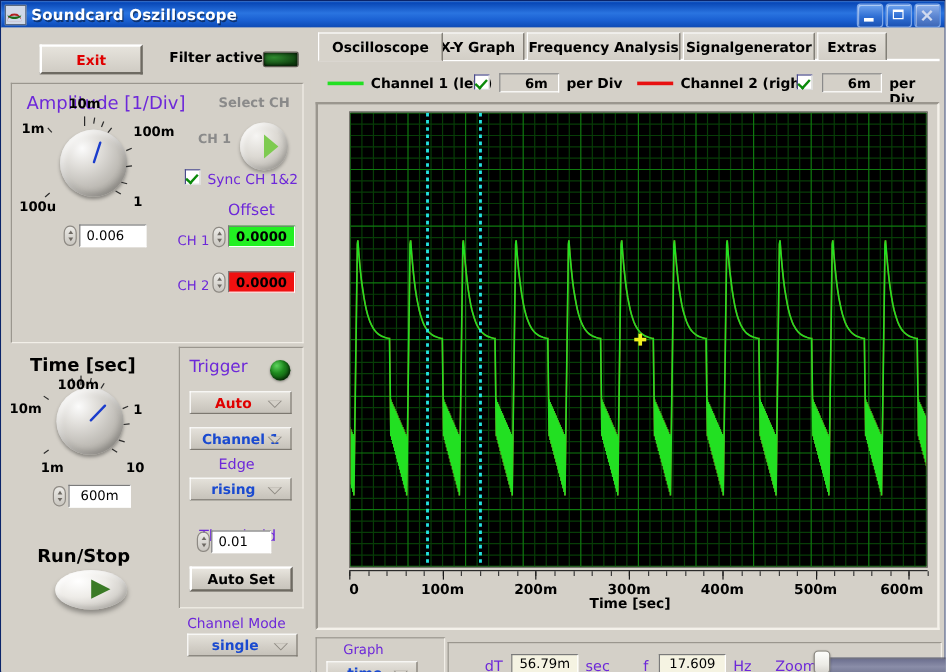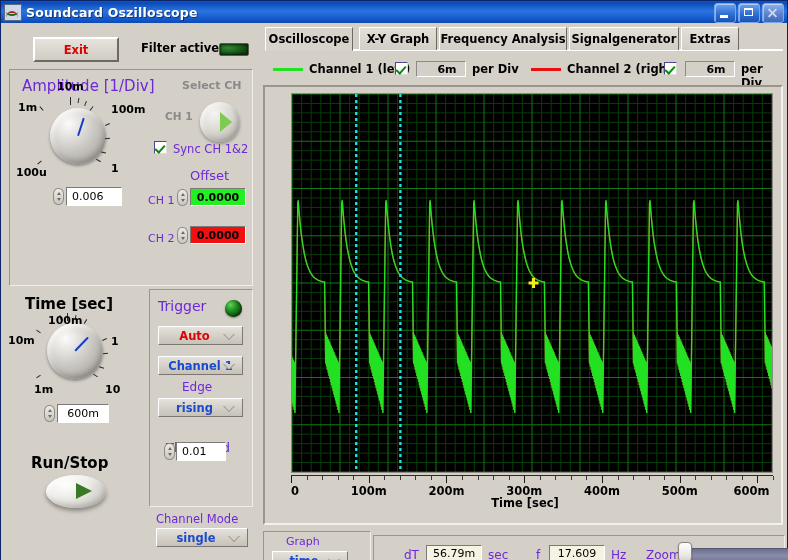--- a/index.html
+++ b/index.html
@@ -279,35 +279,36 @@
       <div class="lbl" style="left:32px;top:90px;font-size:12px;">Edge</div>
       <div class="ddbtn" style="left:8px;top:108px;width:85px;height:19px;">
         <span style="color:#1a4ad0;margin-right:12px;">rising</span>
         <span class="arr"></span>
       </div>
 
       <div class="lbl" style="left:16px;top:150px;font-size:13px;">Threshold</div>
       <div class="spin" style="left:14px;top:153px;"></div>
       <div class="numfield" style="left:26px;top:152px;width:50px;height:19px;">0.01</div>
 
+      <div class="pushbtn" style="left:8px;top:182px;width:86px;height:21px;">Auto Set</div>
     </div>
 
     <div class="lbl" style="left:155px;top:489px;font-size:11.5px;">Channel Mode</div>
     <div class="ddbtn" style="left:155px;top:505px;width:92px;height:19px;">
       <span style="color:#1a4ad0;margin-right:12px;">single</span>
       <span class="arr"></span>
     </div>
 
   </div>
 
   <div id="rightpanel">
 
     <div id="tabstrip">
       <div id="tabline"></div>
-      <div class="tab active" style="left:2px;width:88px;">Oscilloscope</div>
+      <div class="tab active" style="left:2px;width:104px;">Oscilloscope</div>
       <div class="tab" style="left:176px;width:128px;">Frequency Analysis</div>
       <div class="tab" style="left:96px;width:78px;">X-Y Graph</div>
       <div class="tab" style="left:306px;width:110px;">Signalgenerator</div>
       <div class="tab" style="left:418px;width:58px;">Extras</div>
     </div>
 
     <div class="legline" style="left:14px;top:45px;width:30px;background:#22e022;"></div>
     <div class="legtxt" style="left:50px;top:39px;">Channel 1 (left)</div>
     <div class="cbox checked" style="left:136px;top:39px;"></div>
     <div class="numfield grey" style="left:157px;top:38px;width:50px;height:16px;border-color:#8a8a8a #fff #fff #8a8a8a;font-weight:bold;">6m</div>

